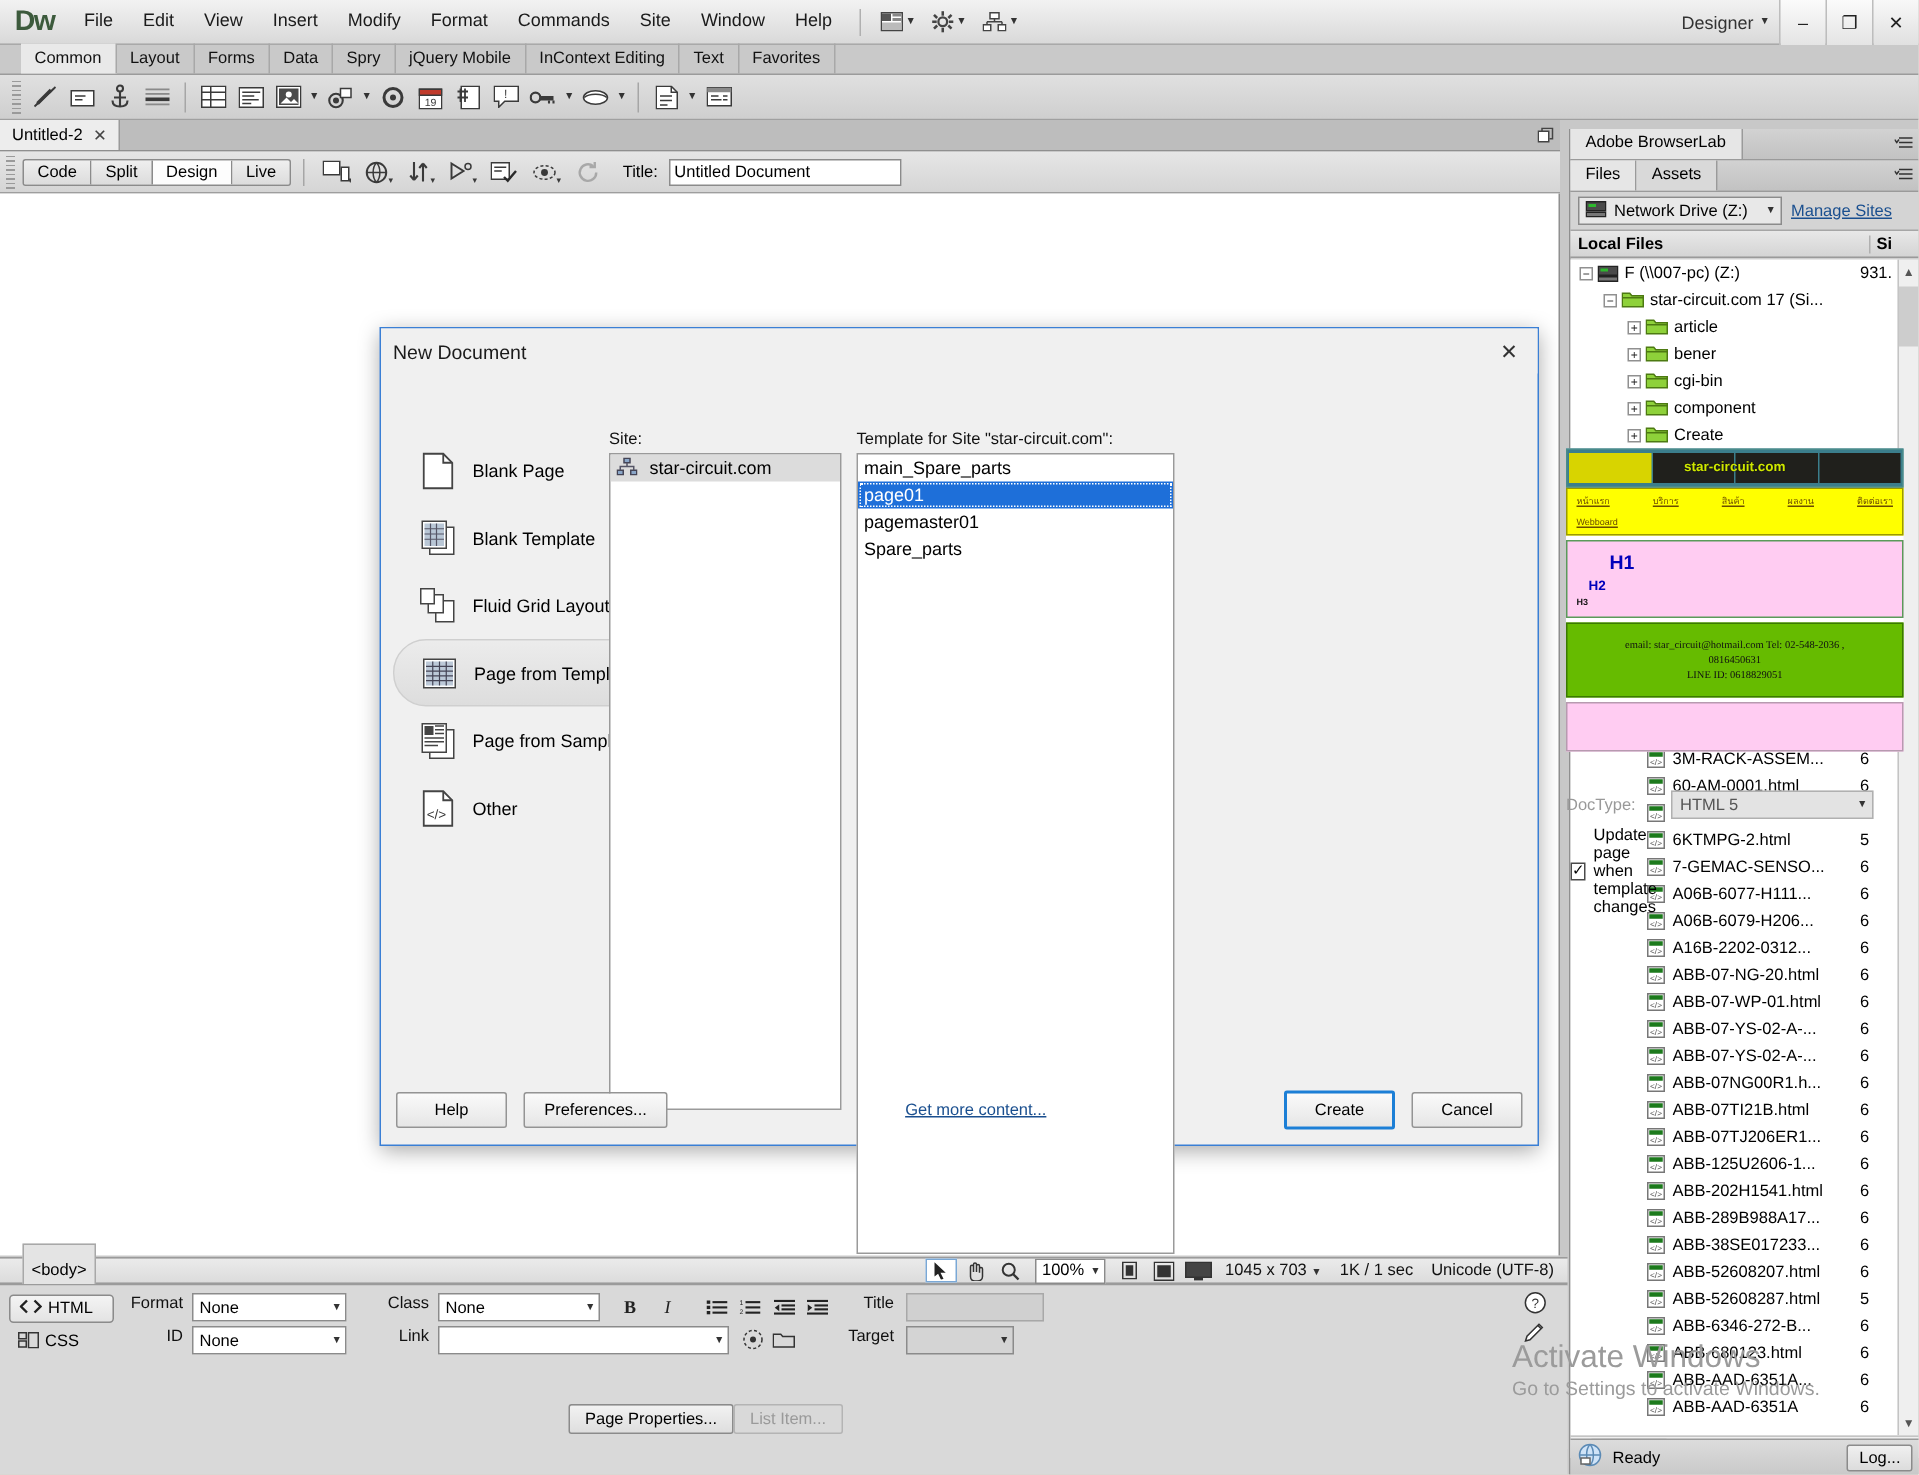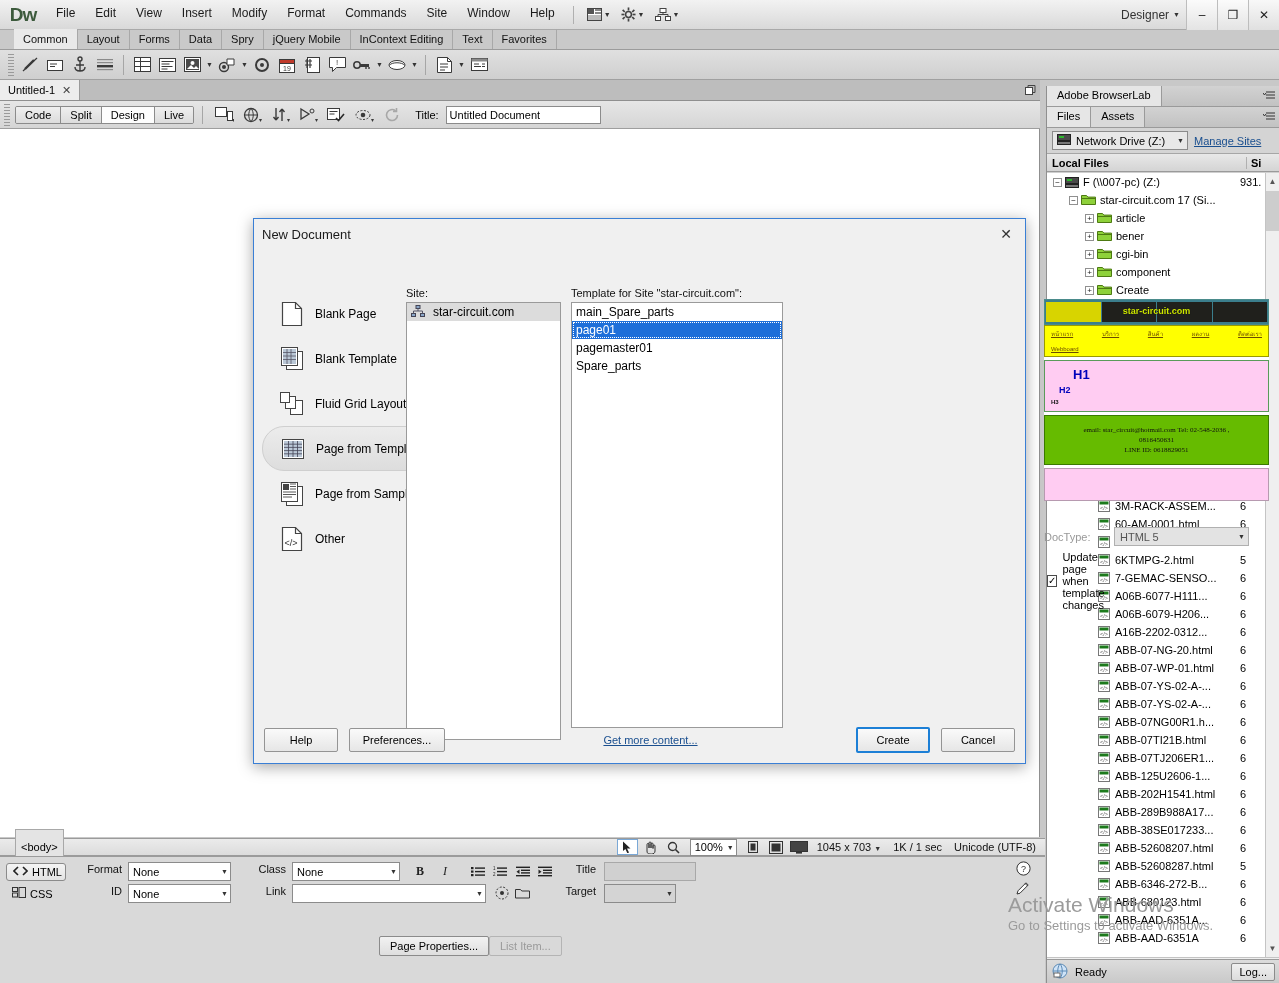--- a/index.html
+++ b/index.html
@@ -146,22 +146,22 @@
   }
   .props-tabrow { height: 18px; background: #b8b8b8; display: flex; align-items: stretch; }
   .props-tab {
     background: #e4e4e4; padding: 2px 9px; font-size: 11px; border-right: 1px solid #999;
     cursor: default;
   }
   .props-tabfill { flex: 1; }
   .props-menu { width: 18px; display: flex; align-items: center; justify-content: center; color: #333; }
   .props-body { position: relative; height: 109px; background: #d9d9d9; padding-top: 6px; }
   .modebtn {
-    display: flex; align-items: center; gap: 4px; font-size: 11px; padding: 2px 6px;
-    cursor: default; width: 60px;
+    display: flex; gap: 4px; font-size: 11px; padding: 2px 6px;
+    cursor: default; width: 70px;
   }
   .modebtn.active { border: 1px solid #8b8b8b; border-radius: 3px; background: linear-gradient(#f4f4f4,#e3e3e3); }
   .lbl { font-size: 11px; text-align: right; margin-right: 5px; color: #111; }
   .sel-box {
     border: 1px solid #8b8b8b; background: #fff; height: 19px; font-size: 11px;
     display: flex; align-items: center; padding: 0 2px 0 4px; justify-content: space-between;
   }
   .sel-box.disabled { background: #d4d4d4; color: #888; }
   .txt-box { border: 1px solid #8b8b8b; background: #fff; height: 19px; }
   .txt-box.gray { background: #d0d0d0; border-color: #a8a8a8; }
@@ -522,21 +522,21 @@
             <rect x="0.5" y="1.5" width="16" height="12" fill="#fff" stroke="#3a3a3a"></rect>
             <rect x="0.5" y="1.5" width="16" height="3" fill="#8a8a8a"></rect>
             <path d="M3 7h5M3 9.5h7M11 7h3M11 9.5h3" stroke="#3a3a3a"></path>
           </svg>
       </div>
     </div>
   </div>
 
   <div class="doctabs">
     <div class="doctab">
-      <span>Untitled-1</span>
+      <span>Untitled-2</span>
       <span class="x">✕</span>
     </div>
     <div class="doctab-fill"></div>
     <div class="restore-ic">
       <svg width="11" height="11" viewBox="0 0 11 11">
           <rect x="0.5" y="2.5" width="7" height="7" fill="#fff" stroke="#444"></rect>
           <path d="M3 2.5V0.5h7v7H8" fill="none" stroke="#444"></path>
         </svg>
     </div>
   </div>
@@ -1492,21 +1492,21 @@
                 <rect x="0.5" y="8.5" width="4" height="3" fill="#8aa6c8" stroke="#445"></rect>
                 <rect x="9.5" y="8.5" width="4" height="3" fill="#8aa6c8" stroke="#445"></rect>
                 <path d="M7 3.5v2.5M2.5 8.5V6h9v2.5M7 6v-.2" stroke="#556" fill="none"></path>
               </svg>
           </span>
           <span>star-circuit.com</span>
         </div>
       </div>
 
       <div class="col-label" style="left:317px;top:38px;">Template for Site "star-circuit.com":</div>
-      <div class="listbox" style="left:317px;top:53px;width:212px;height:426px;text-align:right;">
+      <div class="listbox" style="left:317px;top:53px;width:212px;height:534px;text-align:right;">
         <div class="lrow">
           <span>main_Spare_parts</span>
         </div>
         <div class="lrow sel-blue">
           <span>page01</span>
         </div>
         <div class="lrow">
           <span>pagemaster01</span>
         </div>
         <div class="lrow">

